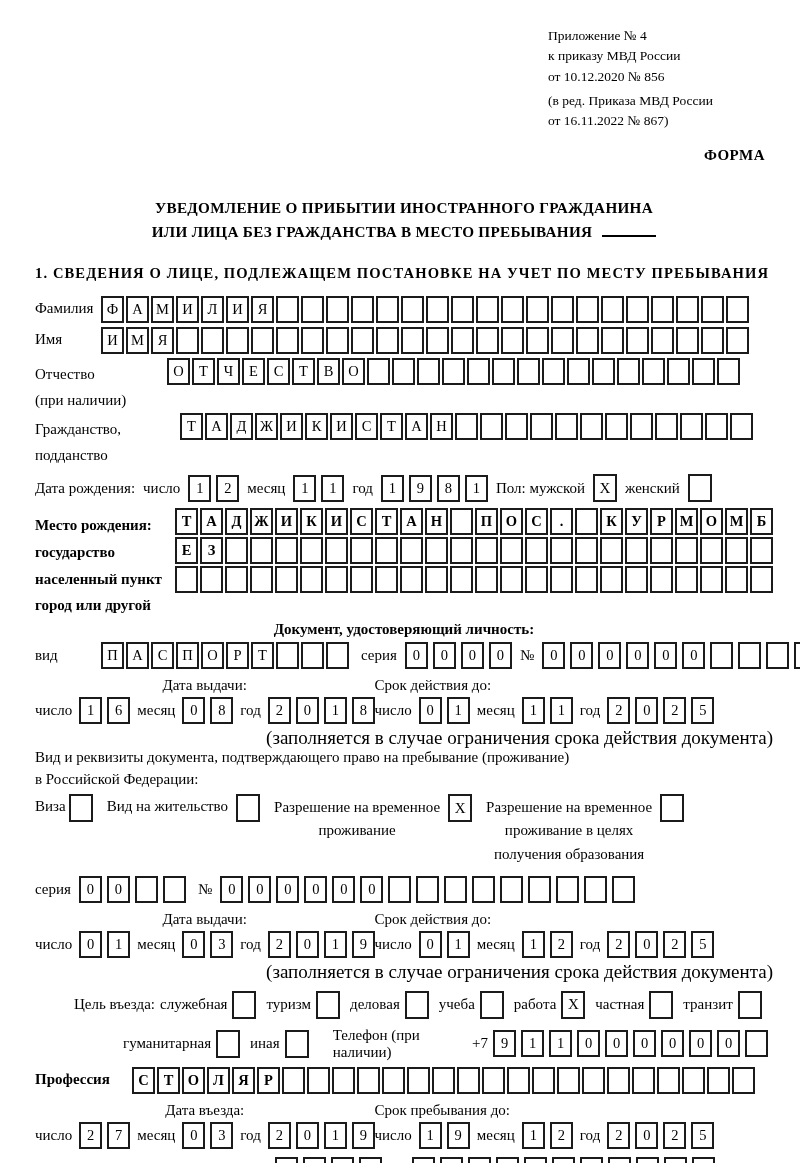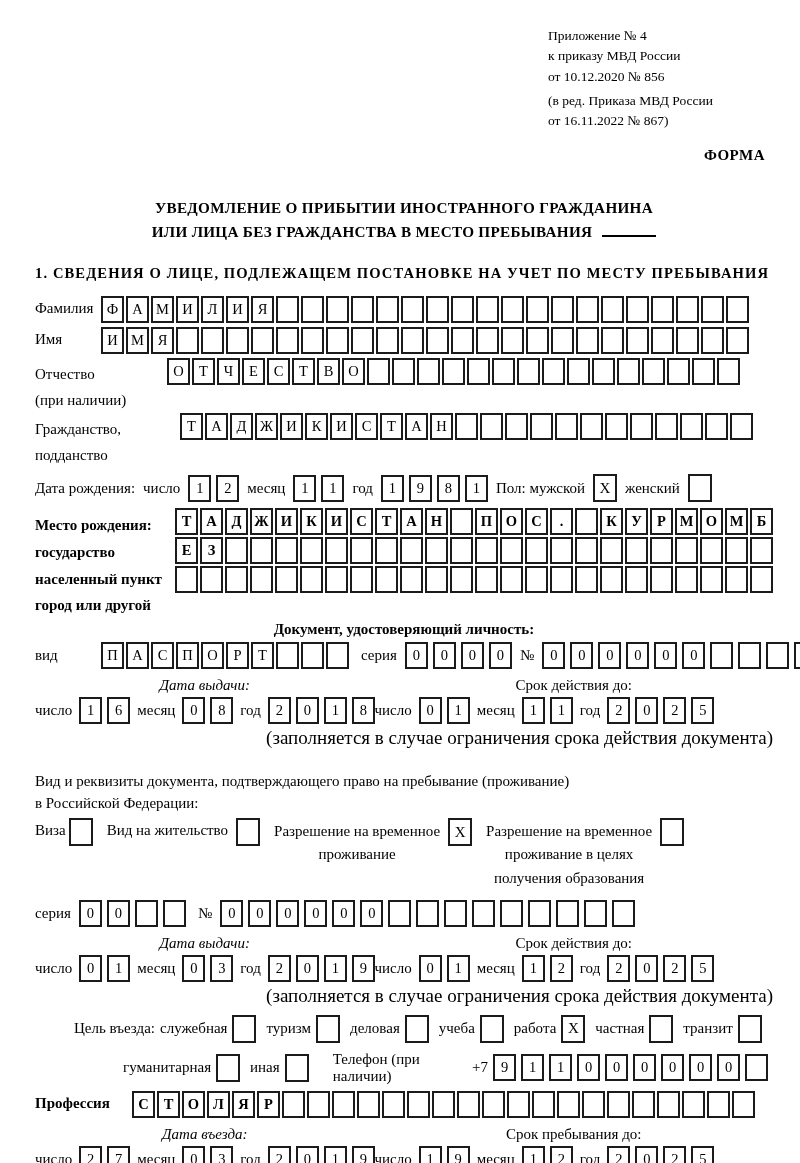--- a/index.html
+++ b/index.html
@@ -38,29 +38,29 @@
   }
   .stack > * { margin-bottom:2px; }
 
   .center-bold { text-align:center; font-weight:bold; margin-top:8px; }
 
   .inlrow { display:flex; align-items:center; margin-top:6px; flex-wrap:nowrap; }
   .inlrow > * { margin-right:8px; }
   .inlrow > *:last-child { margin-right:0; }
 
   .dates-heads { display:flex; margin-top:8px; }
-  .dh-left { width:46%; text-align:center;font-style:italic; }
-  .dh-right { width:54%; text-align:center; }
+  .dh-left { width:46%; text-align:center; }
+  .dh-right { width:54%; }
   .dates-row { display:flex; margin-top:3px; }
   .dates-row > .dategroup:first-child { width:46%; }
   .dategroup { display:flex; align-items:center; }
   .dategroup > * { margin-right:7px; }
   .note { text-align:right; font-size:19px; margin-top:3px; }
 
-  .plain { margin-top:24px; }
+  .plain { margin-top:0; }
 
   .opts { display:flex; align-items:flex-start; margin-top:6px; }
   .opt { display:flex; align-items:flex-start; margin-right:14px; }
   .opt .checkbox { margin-left:8px; }
   .optlines { text-align:center; line-height:1.55; padding-top:2px; }
   .opt-single { padding-top:4px; }
 
   .purposerow { display:flex; align-items:center; margin-top:8px;margin-left:39px; }
   .purposerow > span { margin-right:5px; }
   .purposerow .checkbox { margin-right:10px; } .mt6{margin-top:6px;font-weight:bold;} .mt8{margin-top:8px;}

